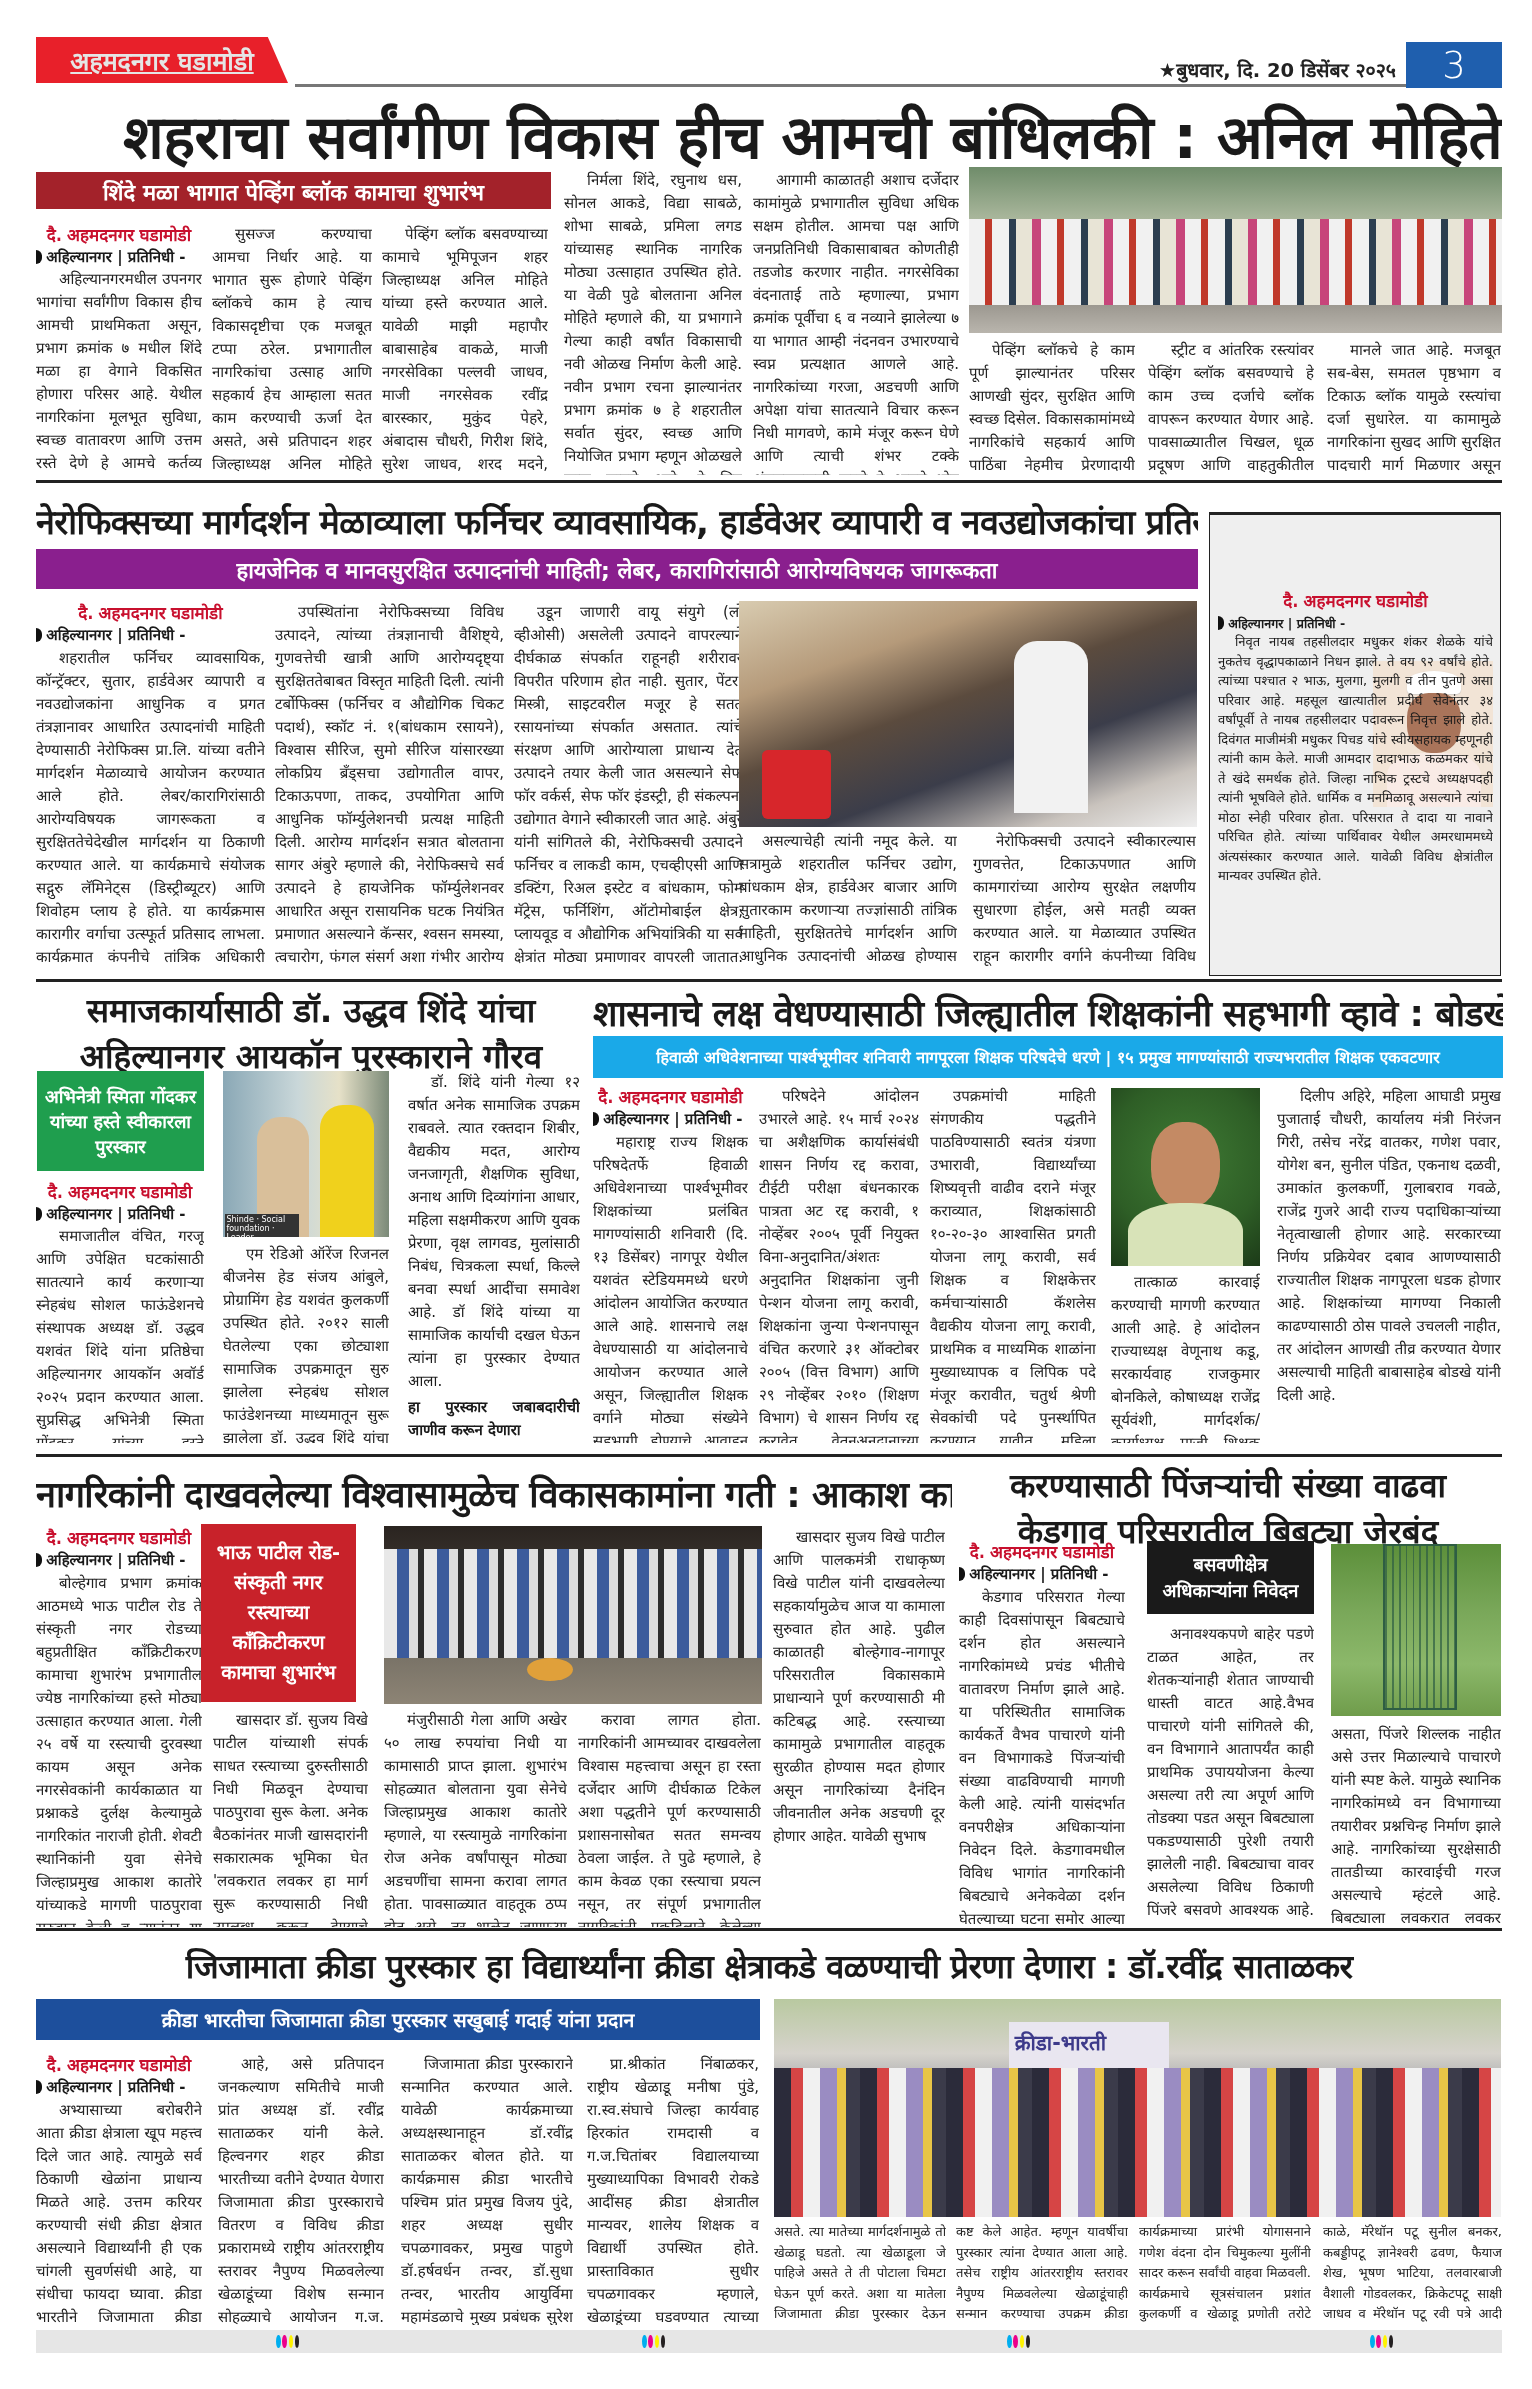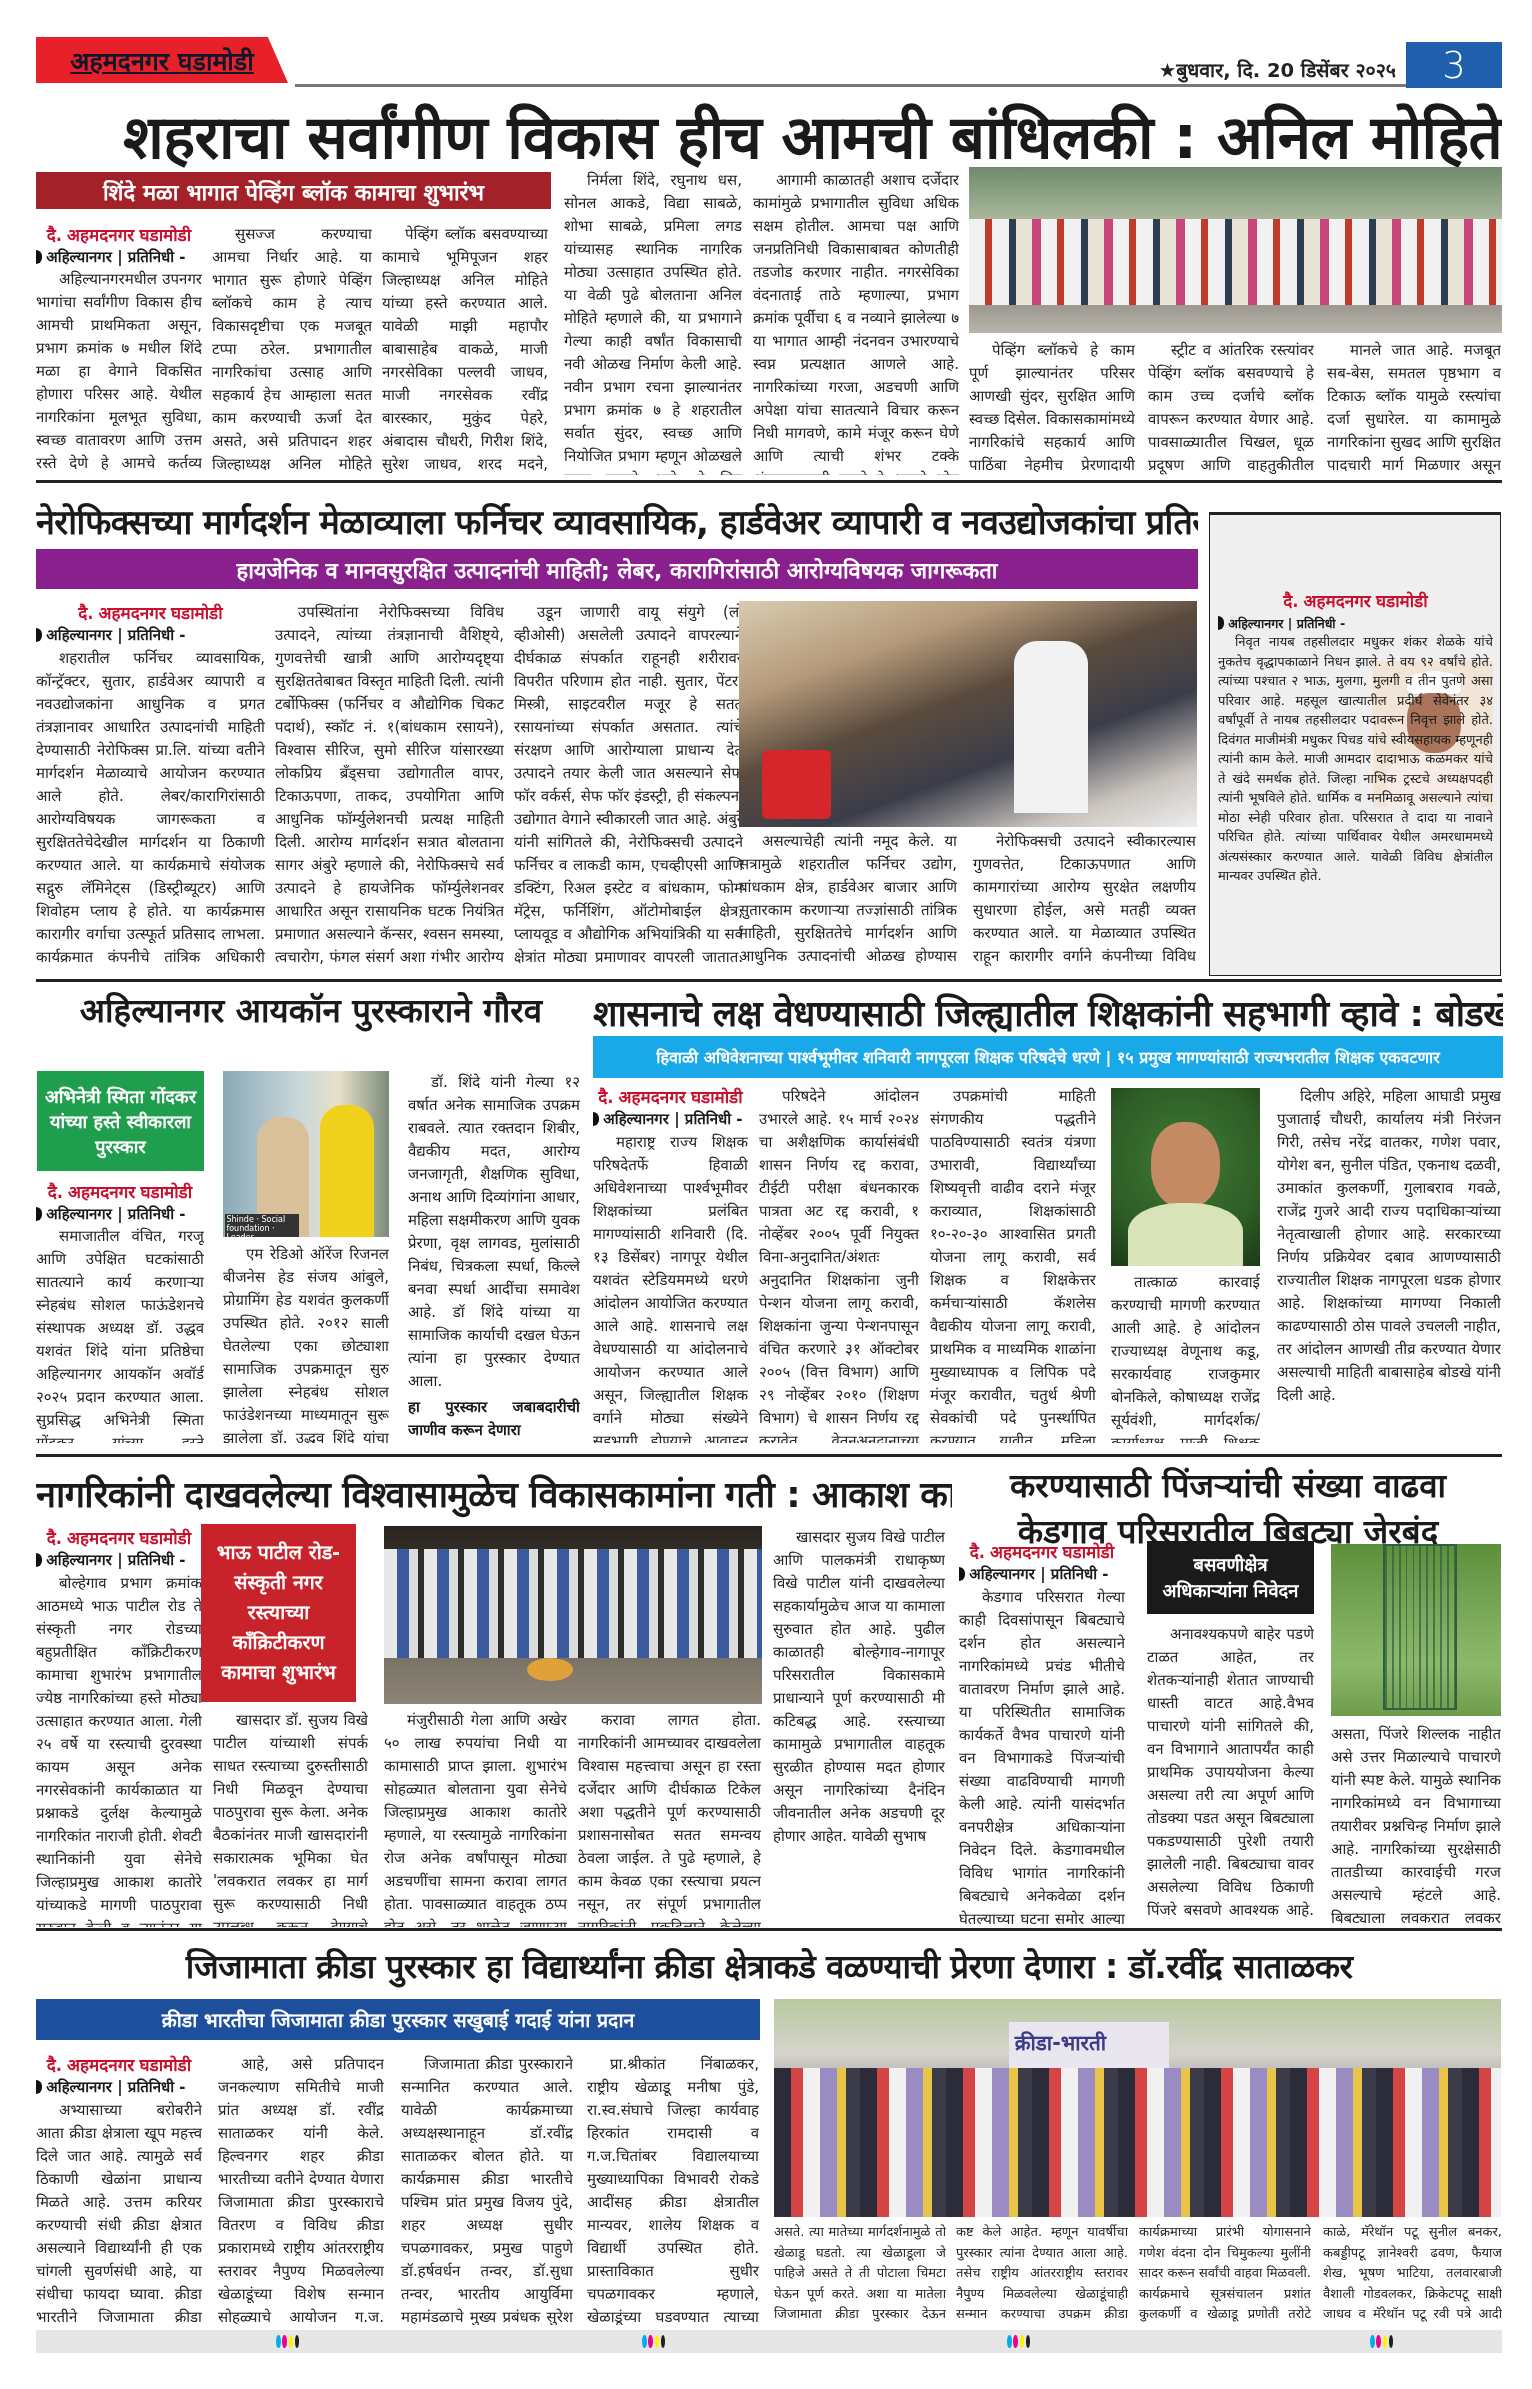--- a/index.html
+++ b/index.html
@@ -13,21 +13,21 @@
 .headline{position:absolute;font-weight:bold;color:#1a1a1a;white-space:nowrap;overflow:hidden;letter-spacing:-0.6px}
 .photo{position:absolute;overflow:hidden}
 .rule{position:absolute;height:2.9px;background:#222}
 .banner{position:absolute;color:#fff;font-weight:bold;display:flex;align-items:center;justify-content:center;text-align:center}
 </style>
 </head>
 <body>
 
 <div class="abs" style="left:0;top:0;width:1533px;height:112px">
   <div class="abs" style="left:36px;top:37px;width:252px;height:46px;background:#e8202a;clip-path:polygon(0 0,92% 0,100% 100%,0 100%);display:flex;align-items:center;justify-content:center">
-    <span style="color:#0f172a;font-weight:bold;font-size:25px;text-decoration:underline;font-family:'DejaVu Sans',sans-serif">अहमदनगर घडामोडी</span>
+    <span style="color:#e5e5e5;font-weight:bold;font-size:25px;text-decoration:underline;font-family:'DejaVu Sans',sans-serif">अहमदनगर घडामोडी</span>
   </div>
   <div class="abs" style="left:295px;top:84px;width:1111px;height:3.4px;background:#777"></div>
   <div class="abs" style="right:137px;top:56px;font-size:19.5px;font-weight:bold;color:#222">★बुधवार, दि. 20 डिसेंबर २०२५</div>
   <div class="abs" style="left:1406px;top:42px;width:96px;height:46px;background:#1f5fae;display:flex;align-items:center;justify-content:center">
     <span style="color:#fff;font-size:37px;font-weight:300">3</span>
   </div>
 </div>
 
 <div class="headline" style="left:36px;top:97px;width:1466px;font-size:60px;line-height:80px;text-align:right">शहराचा सर्वांगीण विकास हीच आमची बांधिलकी : अनिल मोहिते</div>
 <div class="banner" style="left:36px;top:172px;width:515px;height:37px;background:#a3222a;font-size:22px">शिंदे मळा भागात पेव्हिंग ब्लॉक कामाचा शुभारंभ</div>
@@ -103,20 +103,21 @@
     <div class="abs" style="left:34px;top:10.3px;width:54px;height:23px;background:#fff;border-radius:50% 50% 4.6px 4.6px;box-shadow:0 0.6px 1.1px #bbb"></div>
     <div class="abs" style="left:34px;top:31.5px;width:54px;height:60px;background:#a9745a;border-radius:40% 40% 45% 45%"></div>
     <div class="abs" style="left:14.3px;top:92px;width:94px;height:54px;background:#f9ebe6;border-radius:40% 40% 0 0"></div>
   </div>
   <div class="abs" style="left:8px;top:117px;width:275px;height:338px;font-size:13px;line-height:19.5px;text-align:justify;text-indent:17px;overflow:hidden;shape-outside:none">निवृत नायब तहसीलदार मधुकर शंकर शेळके यांचे नुकतेच वृद्धापकाळाने निधन झाले. ते वय ९२ वर्षांचे होते. त्यांच्या पश्चात २ भाऊ, मुलगा, मुलगी व तीन पुतणे असा परिवार आहे. महसूल खात्यातील प्रदीर्घ सेवेनंतर ३४ वर्षांपूर्वी ते नायब तहसीलदार पदावरून निवृत्त झाले होते. दिवंगत माजीमंत्री मधुकर पिचड यांचे स्वीयसहायक म्हणूनही त्यांनी काम केले. माजी आमदार दादाभाऊ कळमकर यांचे ते खंदे समर्थक होते. जिल्हा नाभिक ट्रस्टचे अध्यक्षपदही त्यांनी भूषविले होते. धार्मिक व मनमिळावू असल्याने त्यांचा मोठा स्नेही परिवार होता. परिसरात ते दादा या नावाने परिचित होते. त्यांच्या पार्थिवावर येथील अमरधाममध्ये अंत्यसंस्कार करण्यात आले. यावेळी विविध क्षेत्रांतील मान्यवर उपस्थित होते.</div>
 </div>
 
 <div class="rule" style="left:36px;top:979px;width:1466px"></div>
 
 <div class="abs" style="left:36px;top:988px;width:550px;text-align:center;font-weight:bold;font-size:33px;line-height:46px">
+  <div>समाजकार्यासाठी डॉ. उद्धव शिंदे यांचा</div>
   <div>अहिल्यानगर आयकॉन पुरस्काराने गौरव</div>
 </div>
 <div class="banner" style="left:37px;top:1071px;width:167px;height:100px;background:#1f9e4e;font-size:18px;line-height:25px;padding:5.7px">अभिनेत्री स्मिता गोंदकर यांच्या हस्ते स्वीकारला पुरस्कार</div>
 <div class="photo" style="left:223px;top:1071px;width:166px;height:166px;background:linear-gradient(90deg,#8aa8b6 0%,#c9d7d9 45%,#e6e1c8 70%,#7b8a78 100%)">
   <div class="abs" style="left:34px;top:46px;width:52px;height:120px;background:#d9bf9a;border-radius:23px 23px 0 0"></div>
   <div class="abs" style="left:97px;top:34px;width:54px;height:132px;background:#f0d11c;border-radius:23px 23px 0 0"></div>
   <div class="abs" style="left:2.3px;top:143px;width:74px;font-size:8px;color:#fff;background:#333;padding:1.1px">Shinde · Social foundation · Leader</div>
 </div>
 <div class="abs" style="left:36px;top:1180px;width:168px">
   <div class="byline-paper">दै. अहमदनगर घडामोडी</div>

